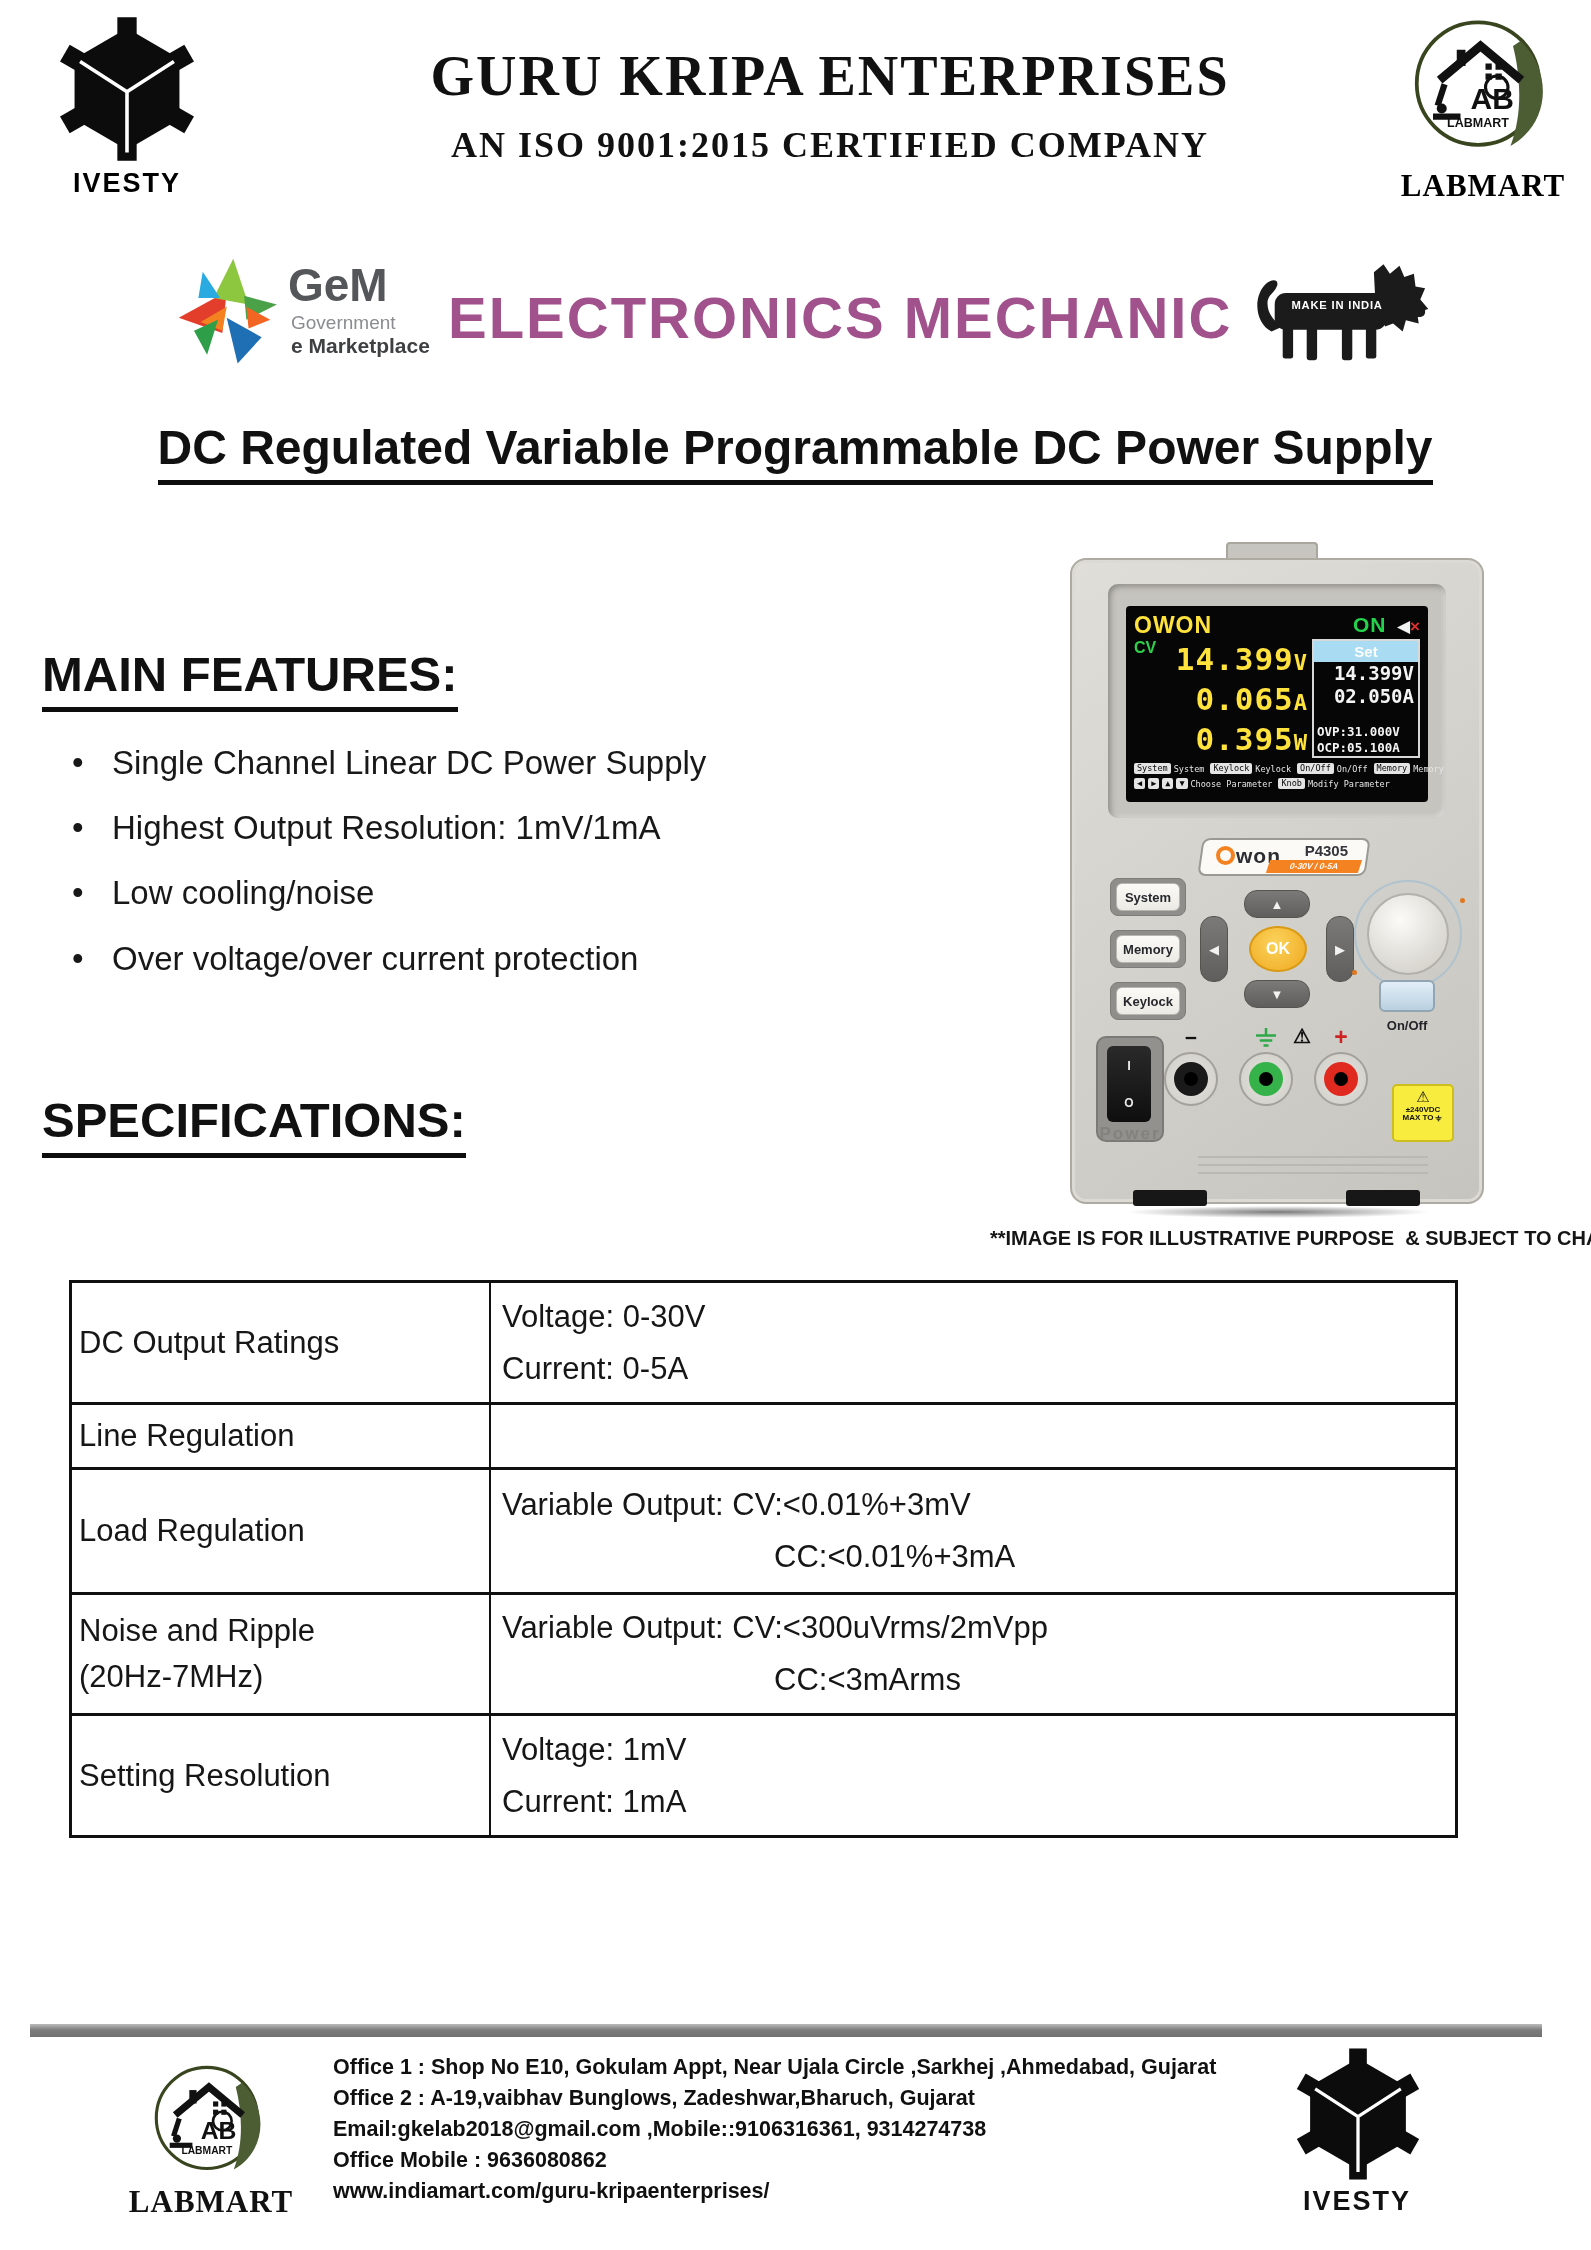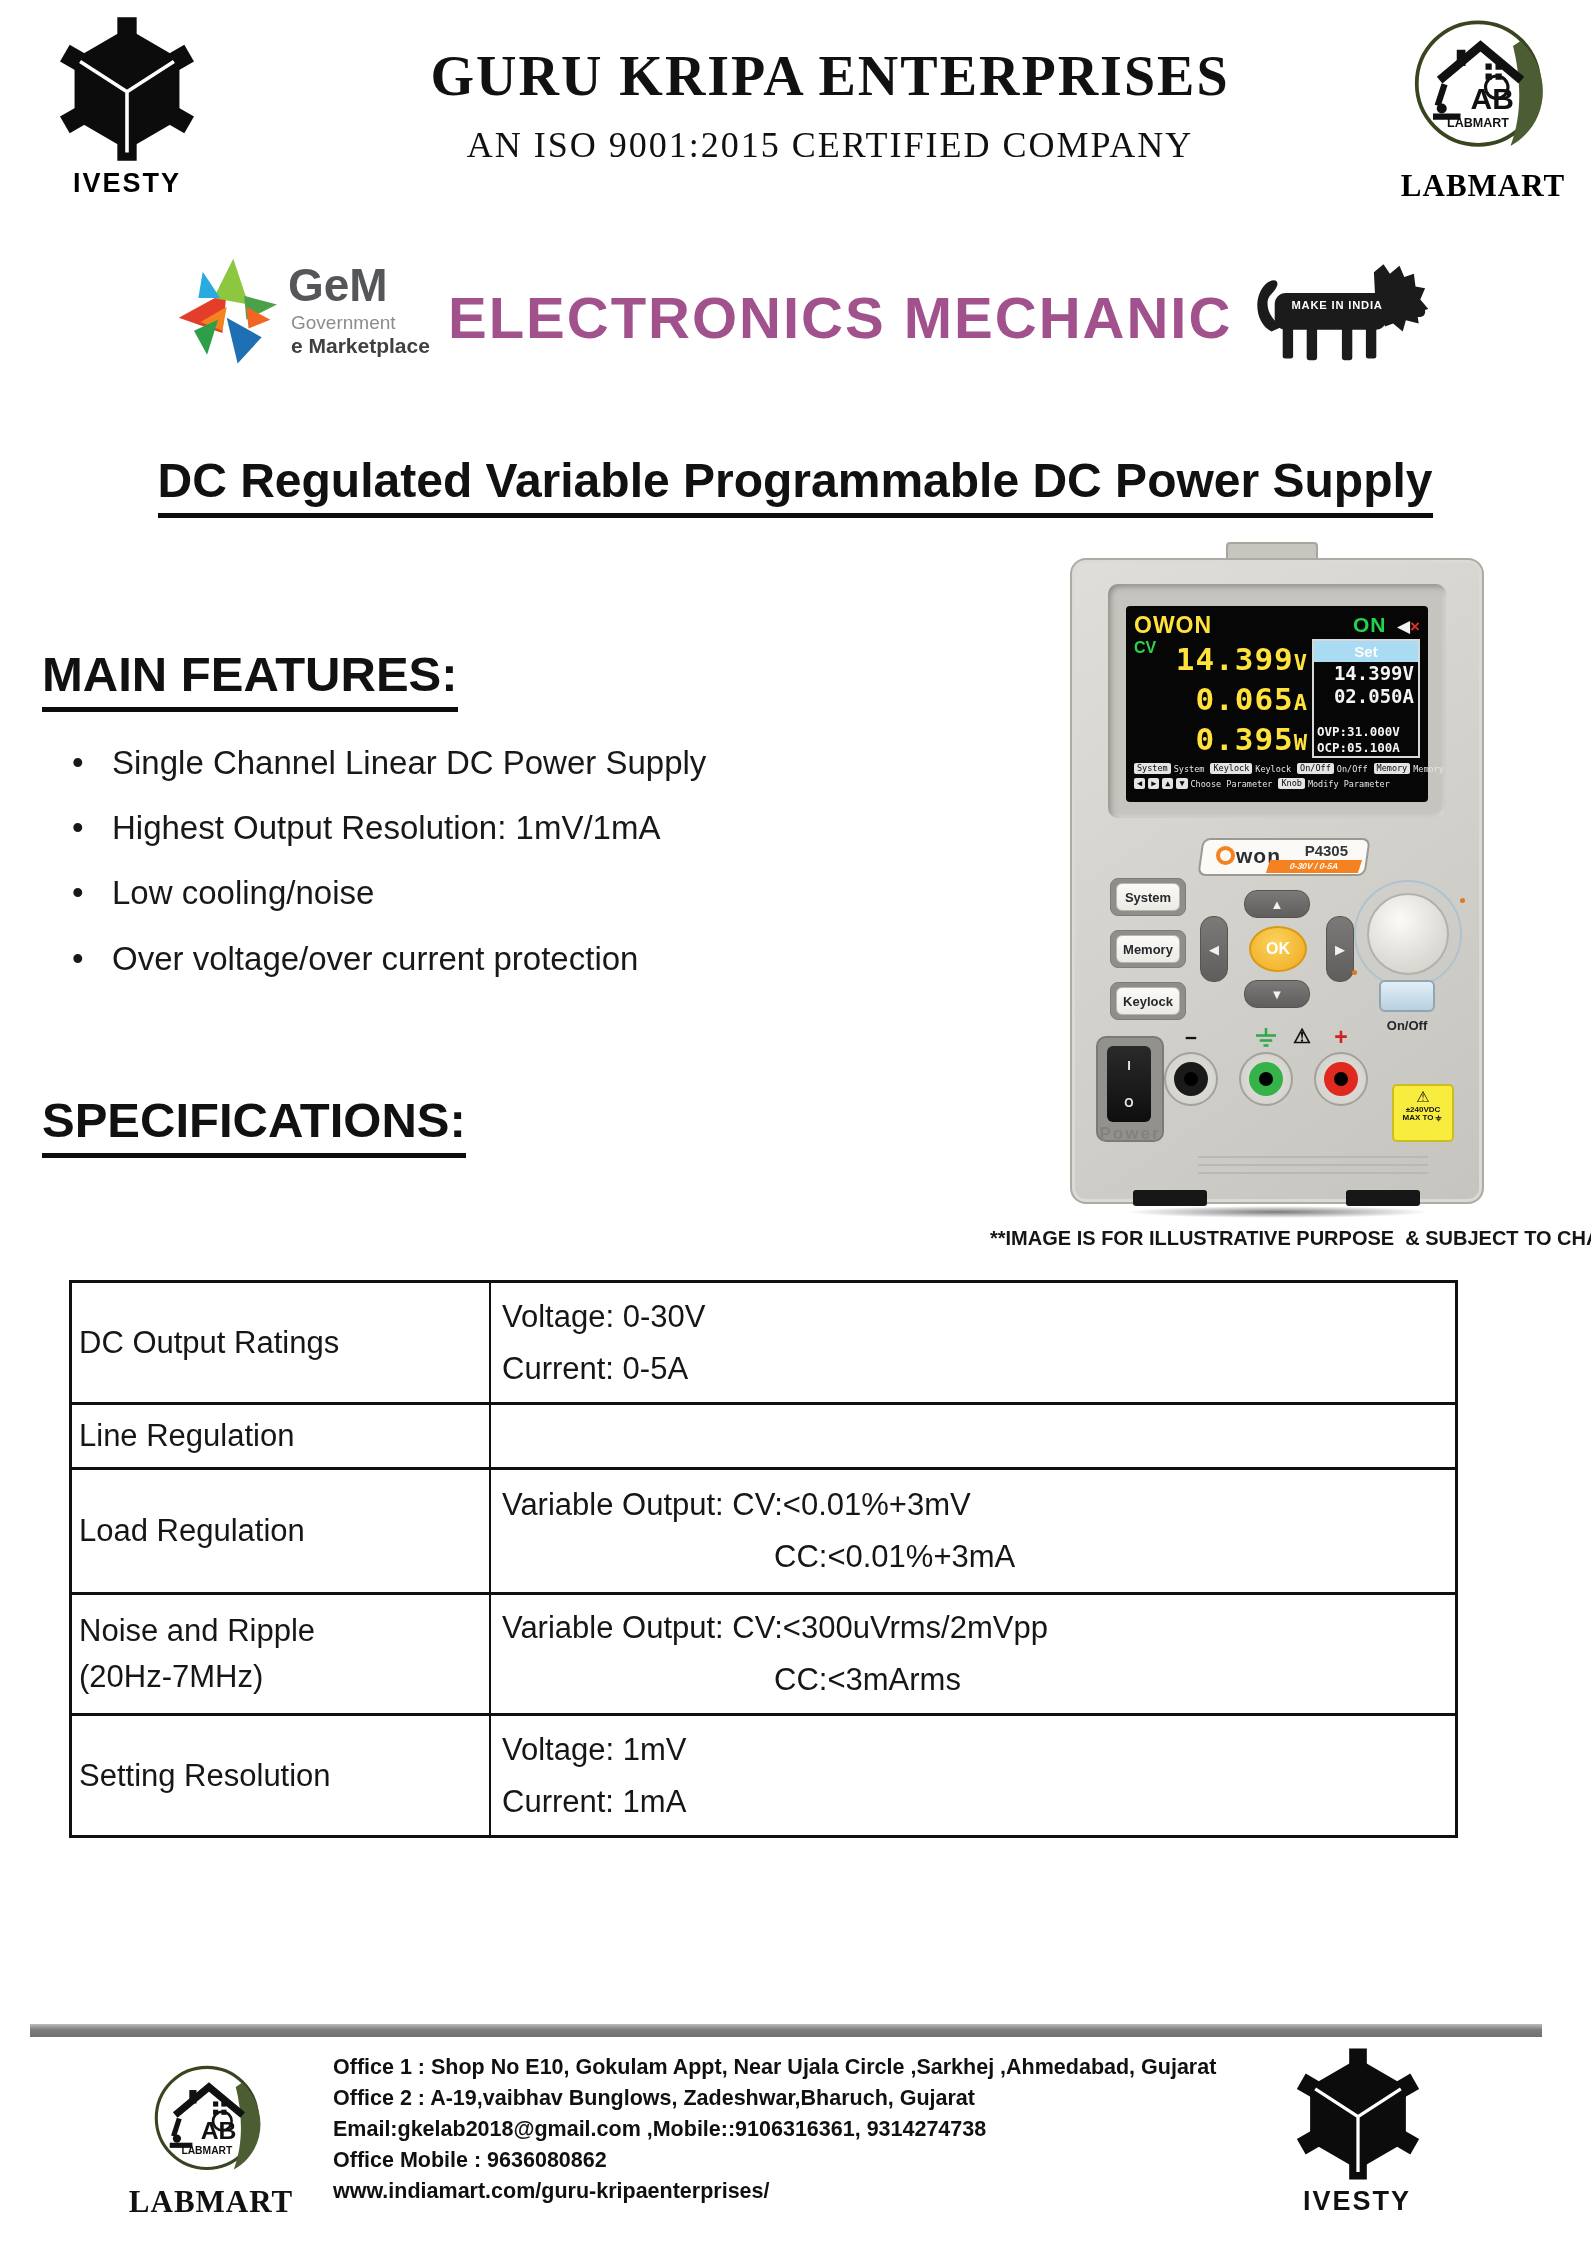--- a/index.html
+++ b/index.html
@@ -6,30 +6,30 @@
   .page{position:relative;width:1591px;height:2250px;background:#ffffff;
         font-family:"Liberation Sans",sans-serif;color:#111;overflow:hidden;margin:0 auto;}
   .abs{position:absolute;}
 
   
   .logo-label{font-weight:600;letter-spacing:2px;font-size:27px;color:#000;text-align:center;}
   .serif{font-family:"Liberation Serif",serif;}
   .company{left:200px;top:44px;width:1260px;text-align:center;font-family:"Liberation Serif",serif;
            font-weight:700;font-size:56px;letter-spacing:2px;}
   .iso{left:200px;top:124px;width:1260px;text-align:center;font-family:"Liberation Serif",serif;
-       font-weight:400;font-size:36px;letter-spacing:2px;}
+       font-weight:700;font-size:36px;letter-spacing:2px;}
 
   
   .gem-name{left:288px;top:258px;font-size:46px;font-weight:700;color:#54565a;}
   .gem-sub1{left:291px;top:312px;font-size:19px;color:#8a8c8f;}
   .gem-sub2{left:291px;top:334px;font-size:21px;font-weight:700;color:#3f4042;}
   .category{left:448px;top:284px;font-size:58px;font-weight:800;color:#a1518b;letter-spacing:2px;}
 
   
-  .ptitle{left:40px;top:420px;width:1510px;text-align:center;font-size:48px;font-weight:700;letter-spacing:0px;margin-top:33px;}
+  .ptitle{left:40px;top:420px;width:1510px;text-align:center;font-size:48px;font-weight:700;letter-spacing:0px;}
   .uline{display:inline-block;border-bottom:5px solid #0d0d0d;padding-bottom:5px;}
 
   
   .h2{font-size:49px;font-weight:800;letter-spacing:0px;}
   .features-h{left:42px;top:646px;}
   .features-list{left:70px;top:742px;width:640px;list-style:none;margin:0;padding:0;}
   .features-list li{position:relative;padding-left:42px;font-size:33px;line-height:1.28;
                     margin-bottom:23px;color:#181818;width:625px;}
   .features-list li::before{content:"•";position:absolute;left:2px;top:0;font-size:33px;}
 

